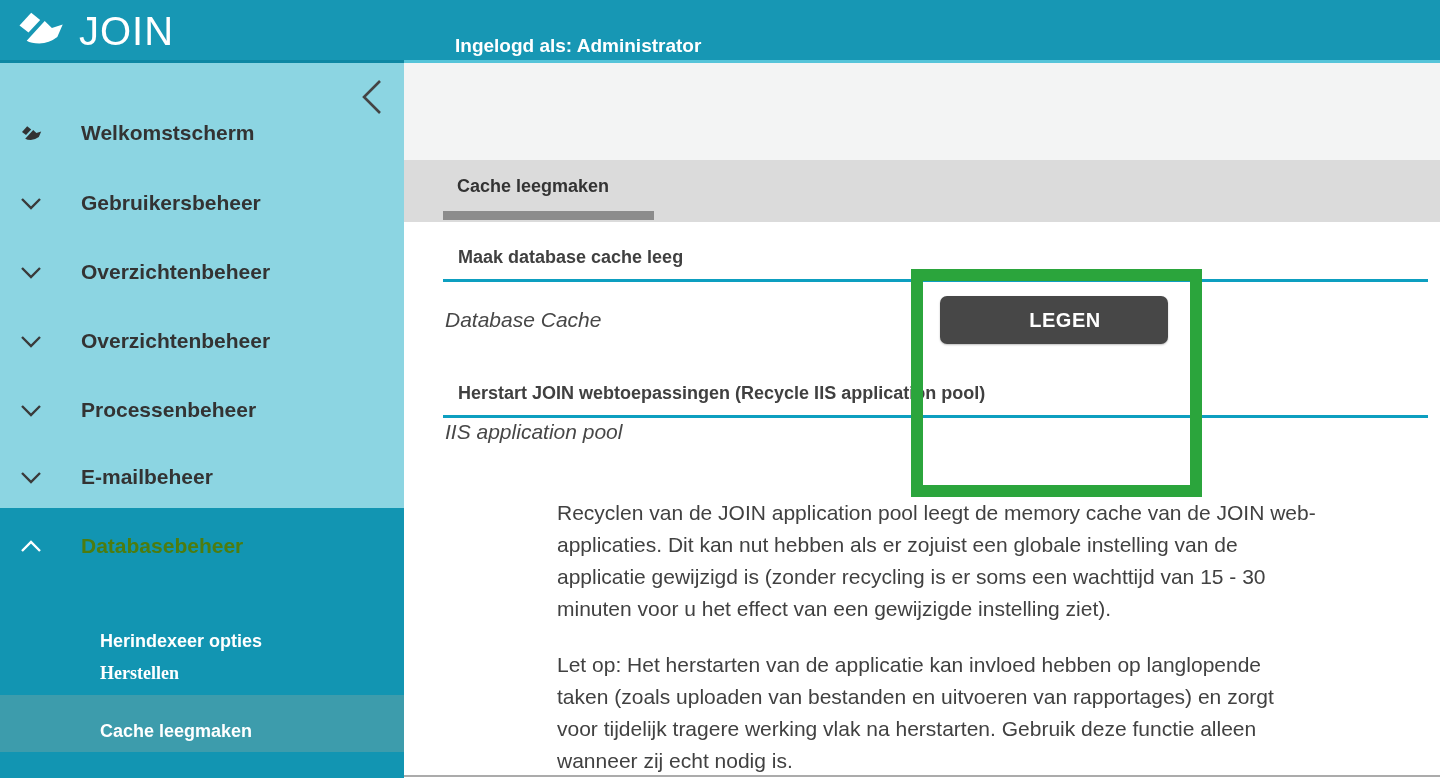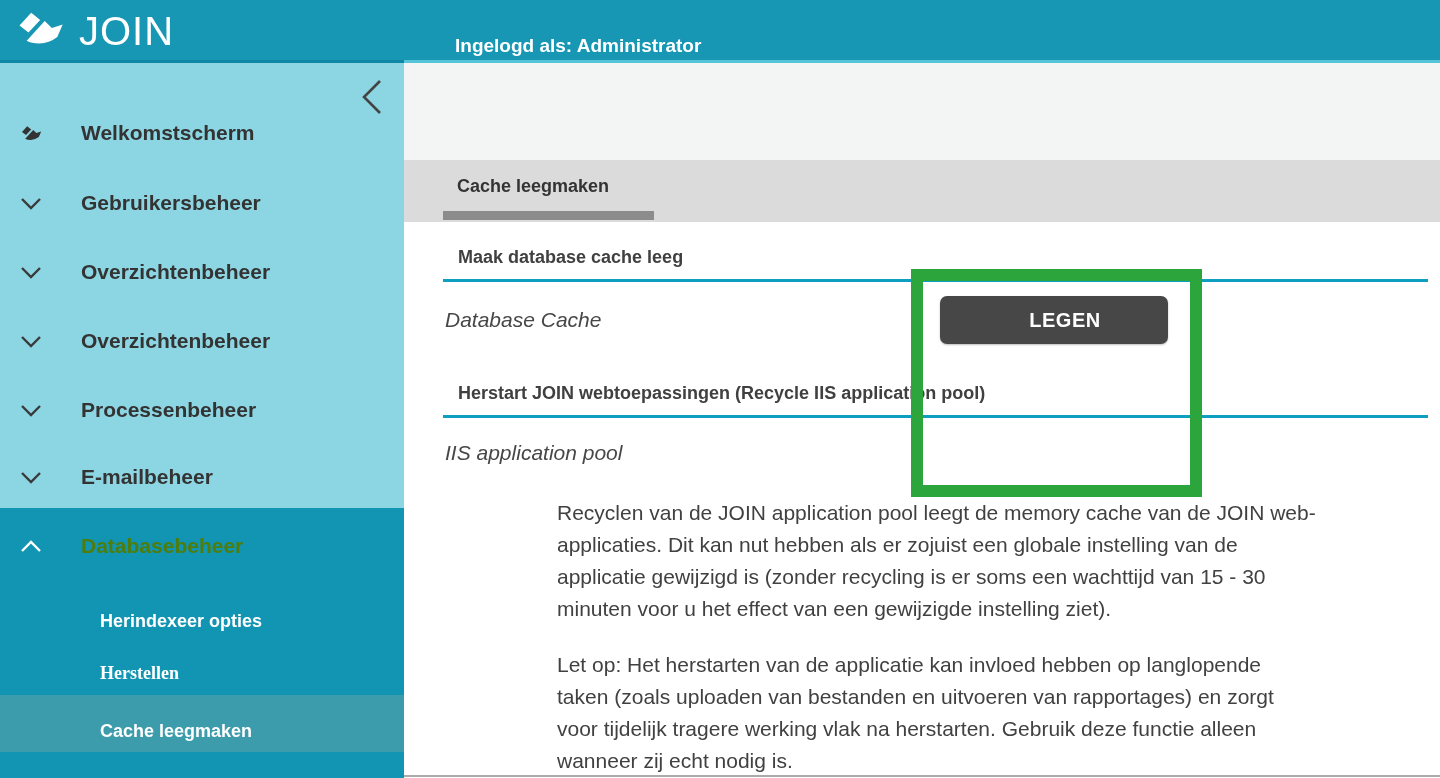--- a/index.html
+++ b/index.html
@@ -137,21 +137,21 @@
 
   <div class="abs sb-row" style="top:531px;">
     <span class="ico">
       <svg width="22" height="13" viewBox="0 0 22 13">
           <polyline points="2,11 11,2 20,11" fill="none" stroke="#ffffff" stroke-width="2.4"></polyline>
         </svg>
     </span>
     <span class="sb-label white">Databasebeheer</span>
   </div>
 
-  <div class="abs sb-sub" style="top:606px;">
+  <div class="abs sb-sub" style="top:626px;">
     <span>Herindexeer opties</span>
   </div>
   <div class="abs sb-sub" style="top:658px;font-family:Liberation Serif, serif;">
     <span>Herstellen</span>
   </div>
   <div class="abs sb-sub" style="top:716px;">
     <span>Cache leegmaken</span>
   </div>
 
   <div class="abs header-band"></div>
@@ -161,21 +161,21 @@
 
   <div class="abs sec-heading" style="left:458px;top:247px;">Maak database cache leeg</div>
   <div class="abs teal-line" style="top:279px;"></div>
 
   <div class="abs row-label" style="left:445px;top:308px;">Database Cache</div>
   <button class="abs gray-btn" style="top:296px;padding-left:28px;">LEGEN</button>
 
   <div class="abs sec-heading" style="left:458px;top:383px;">Herstart JOIN webtoepassingen (Recycle IIS application pool)</div>
   <div class="abs teal-line" style="top:415px;"></div>
 
-  <div class="abs row-label" style="left:445px;top:441px;">IIS application pool</div>
+  <div class="abs row-label" style="left:445px;top:420px;">IIS application pool</div>
 
   <div class="abs annotation"></div>
 
   <div class="abs note" style="top:497px;">
     <div class="note-line">Recyclen van de JOIN application pool leegt de memory cache van de JOIN web-</div>
     <div class="note-line">applicaties. Dit kan nut hebben als er zojuist een globale instelling van de</div>
     <div class="note-line">applicatie gewijzigd is (zonder recycling is er soms een wachttijd van 15 - 30</div>
     <div class="note-line">minuten voor u het effect van een gewijzigde instelling ziet).</div>
   </div>
 

